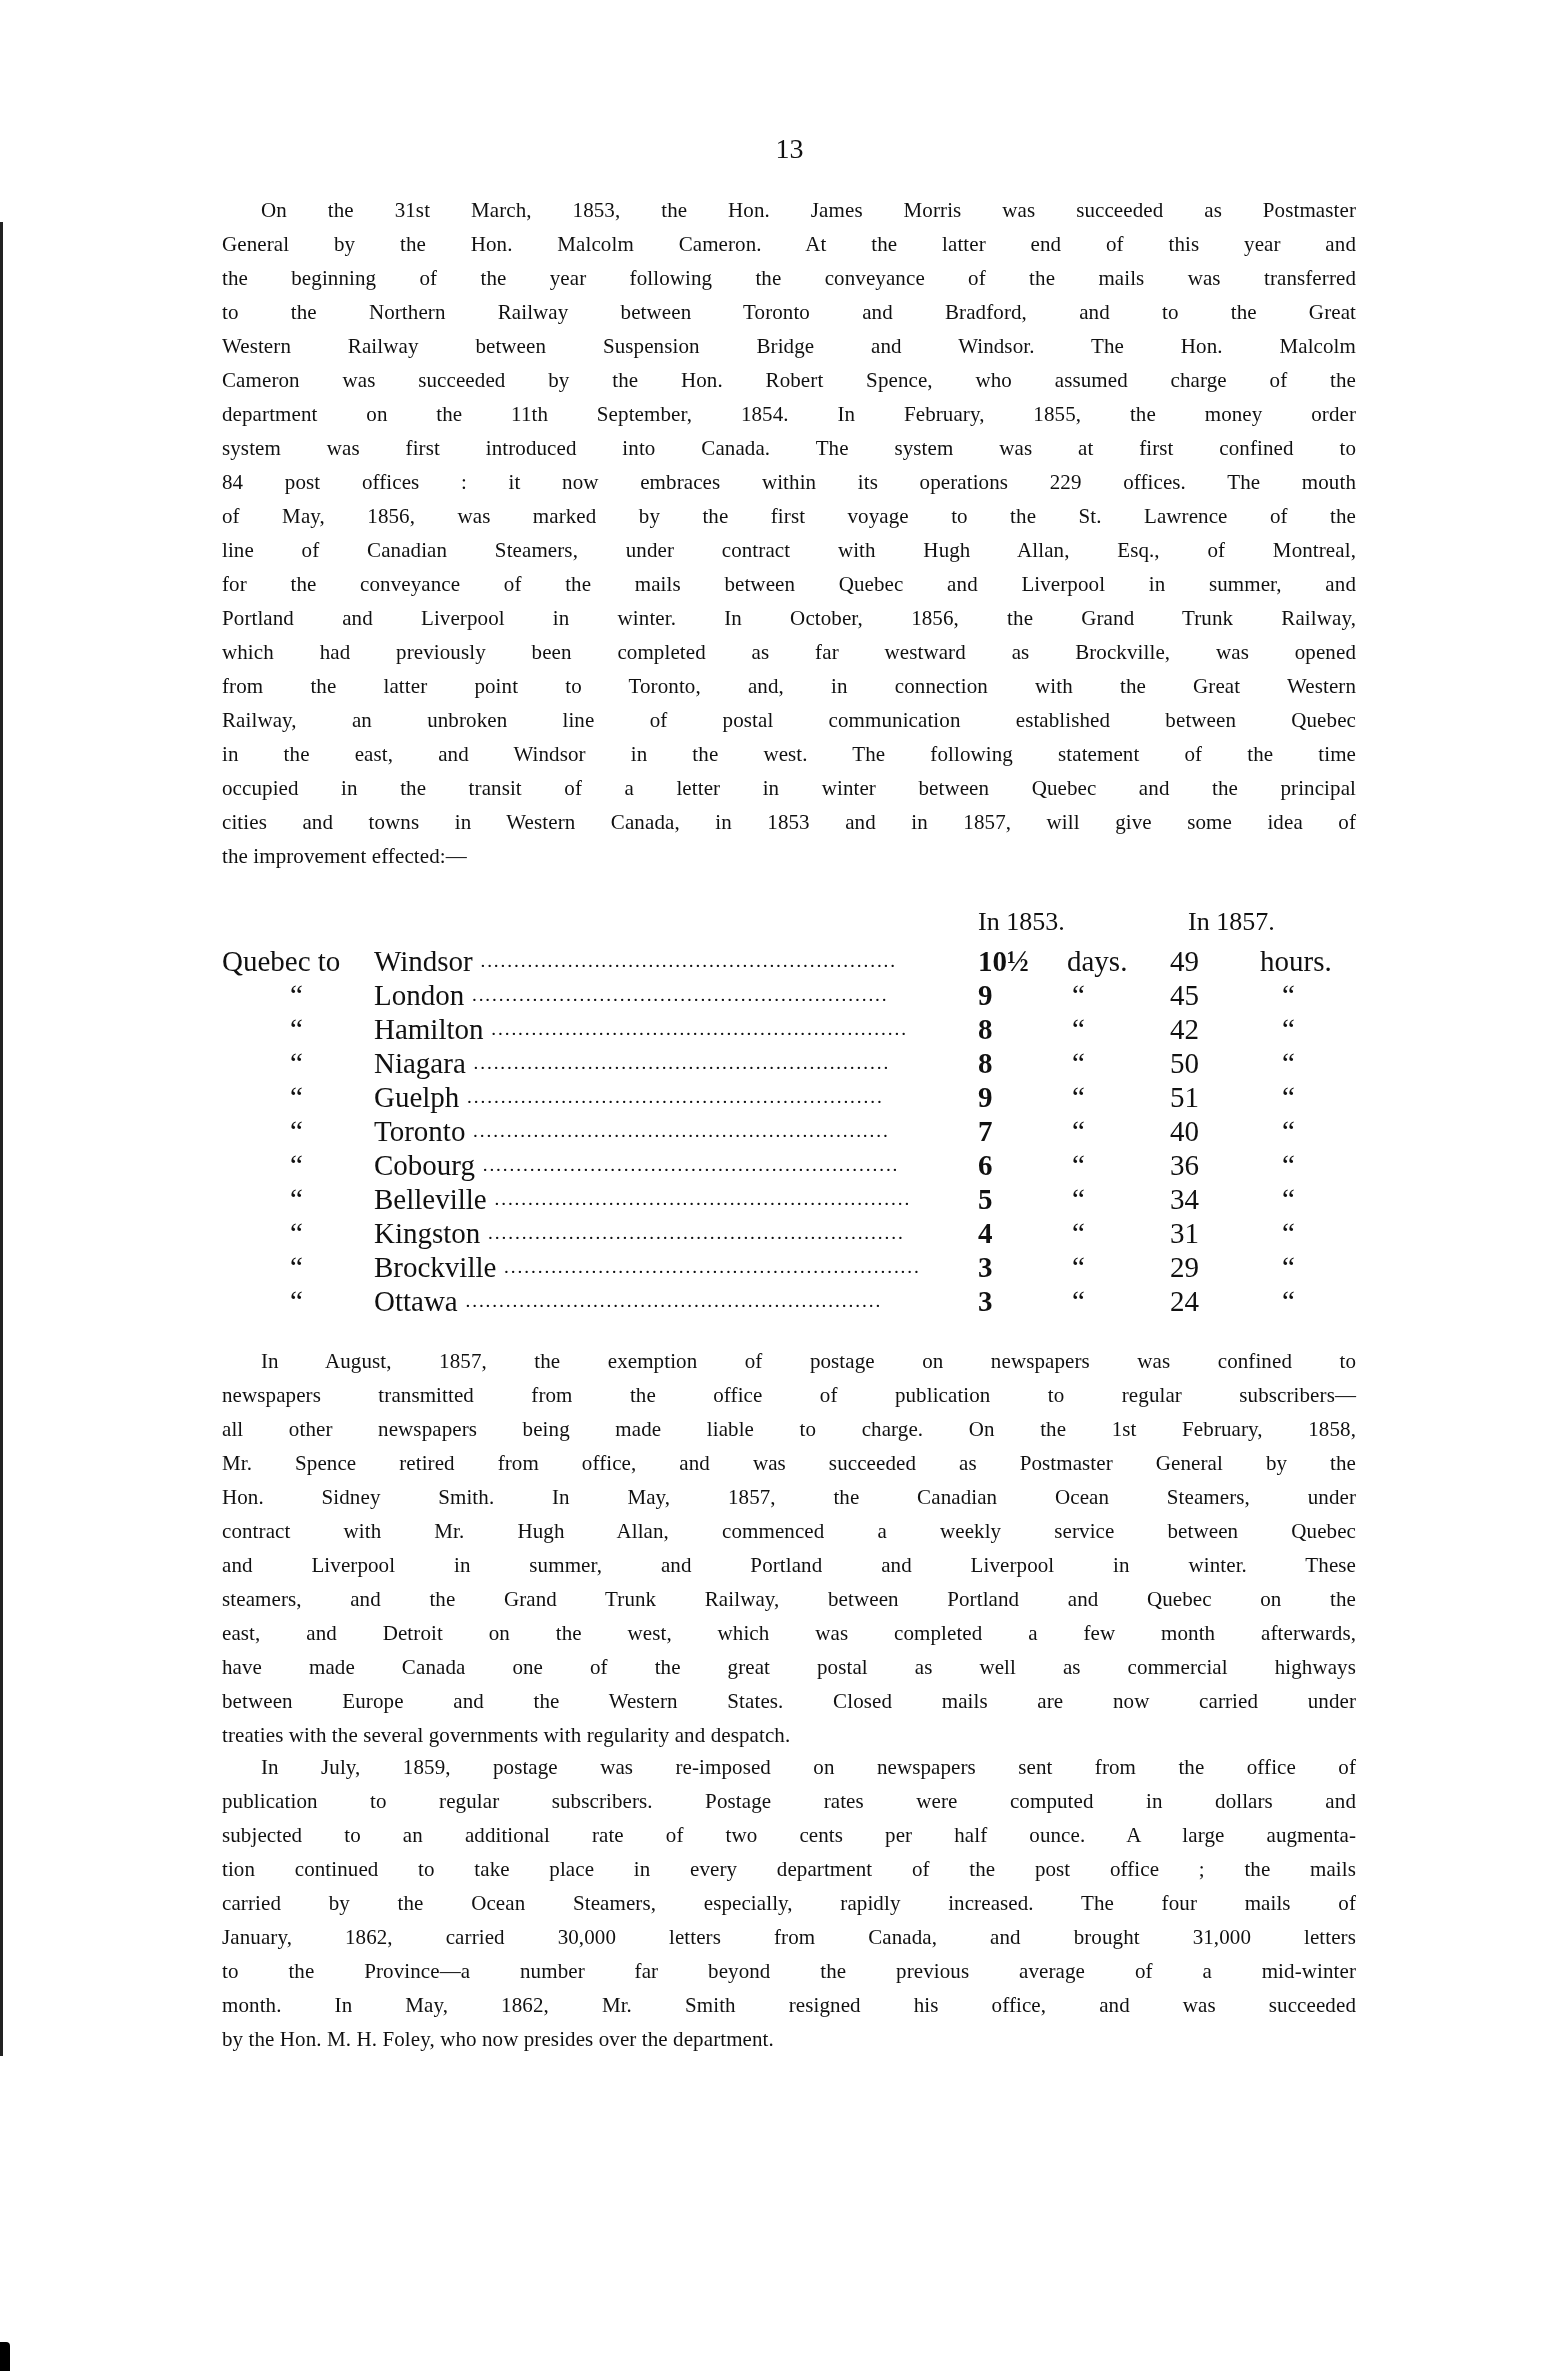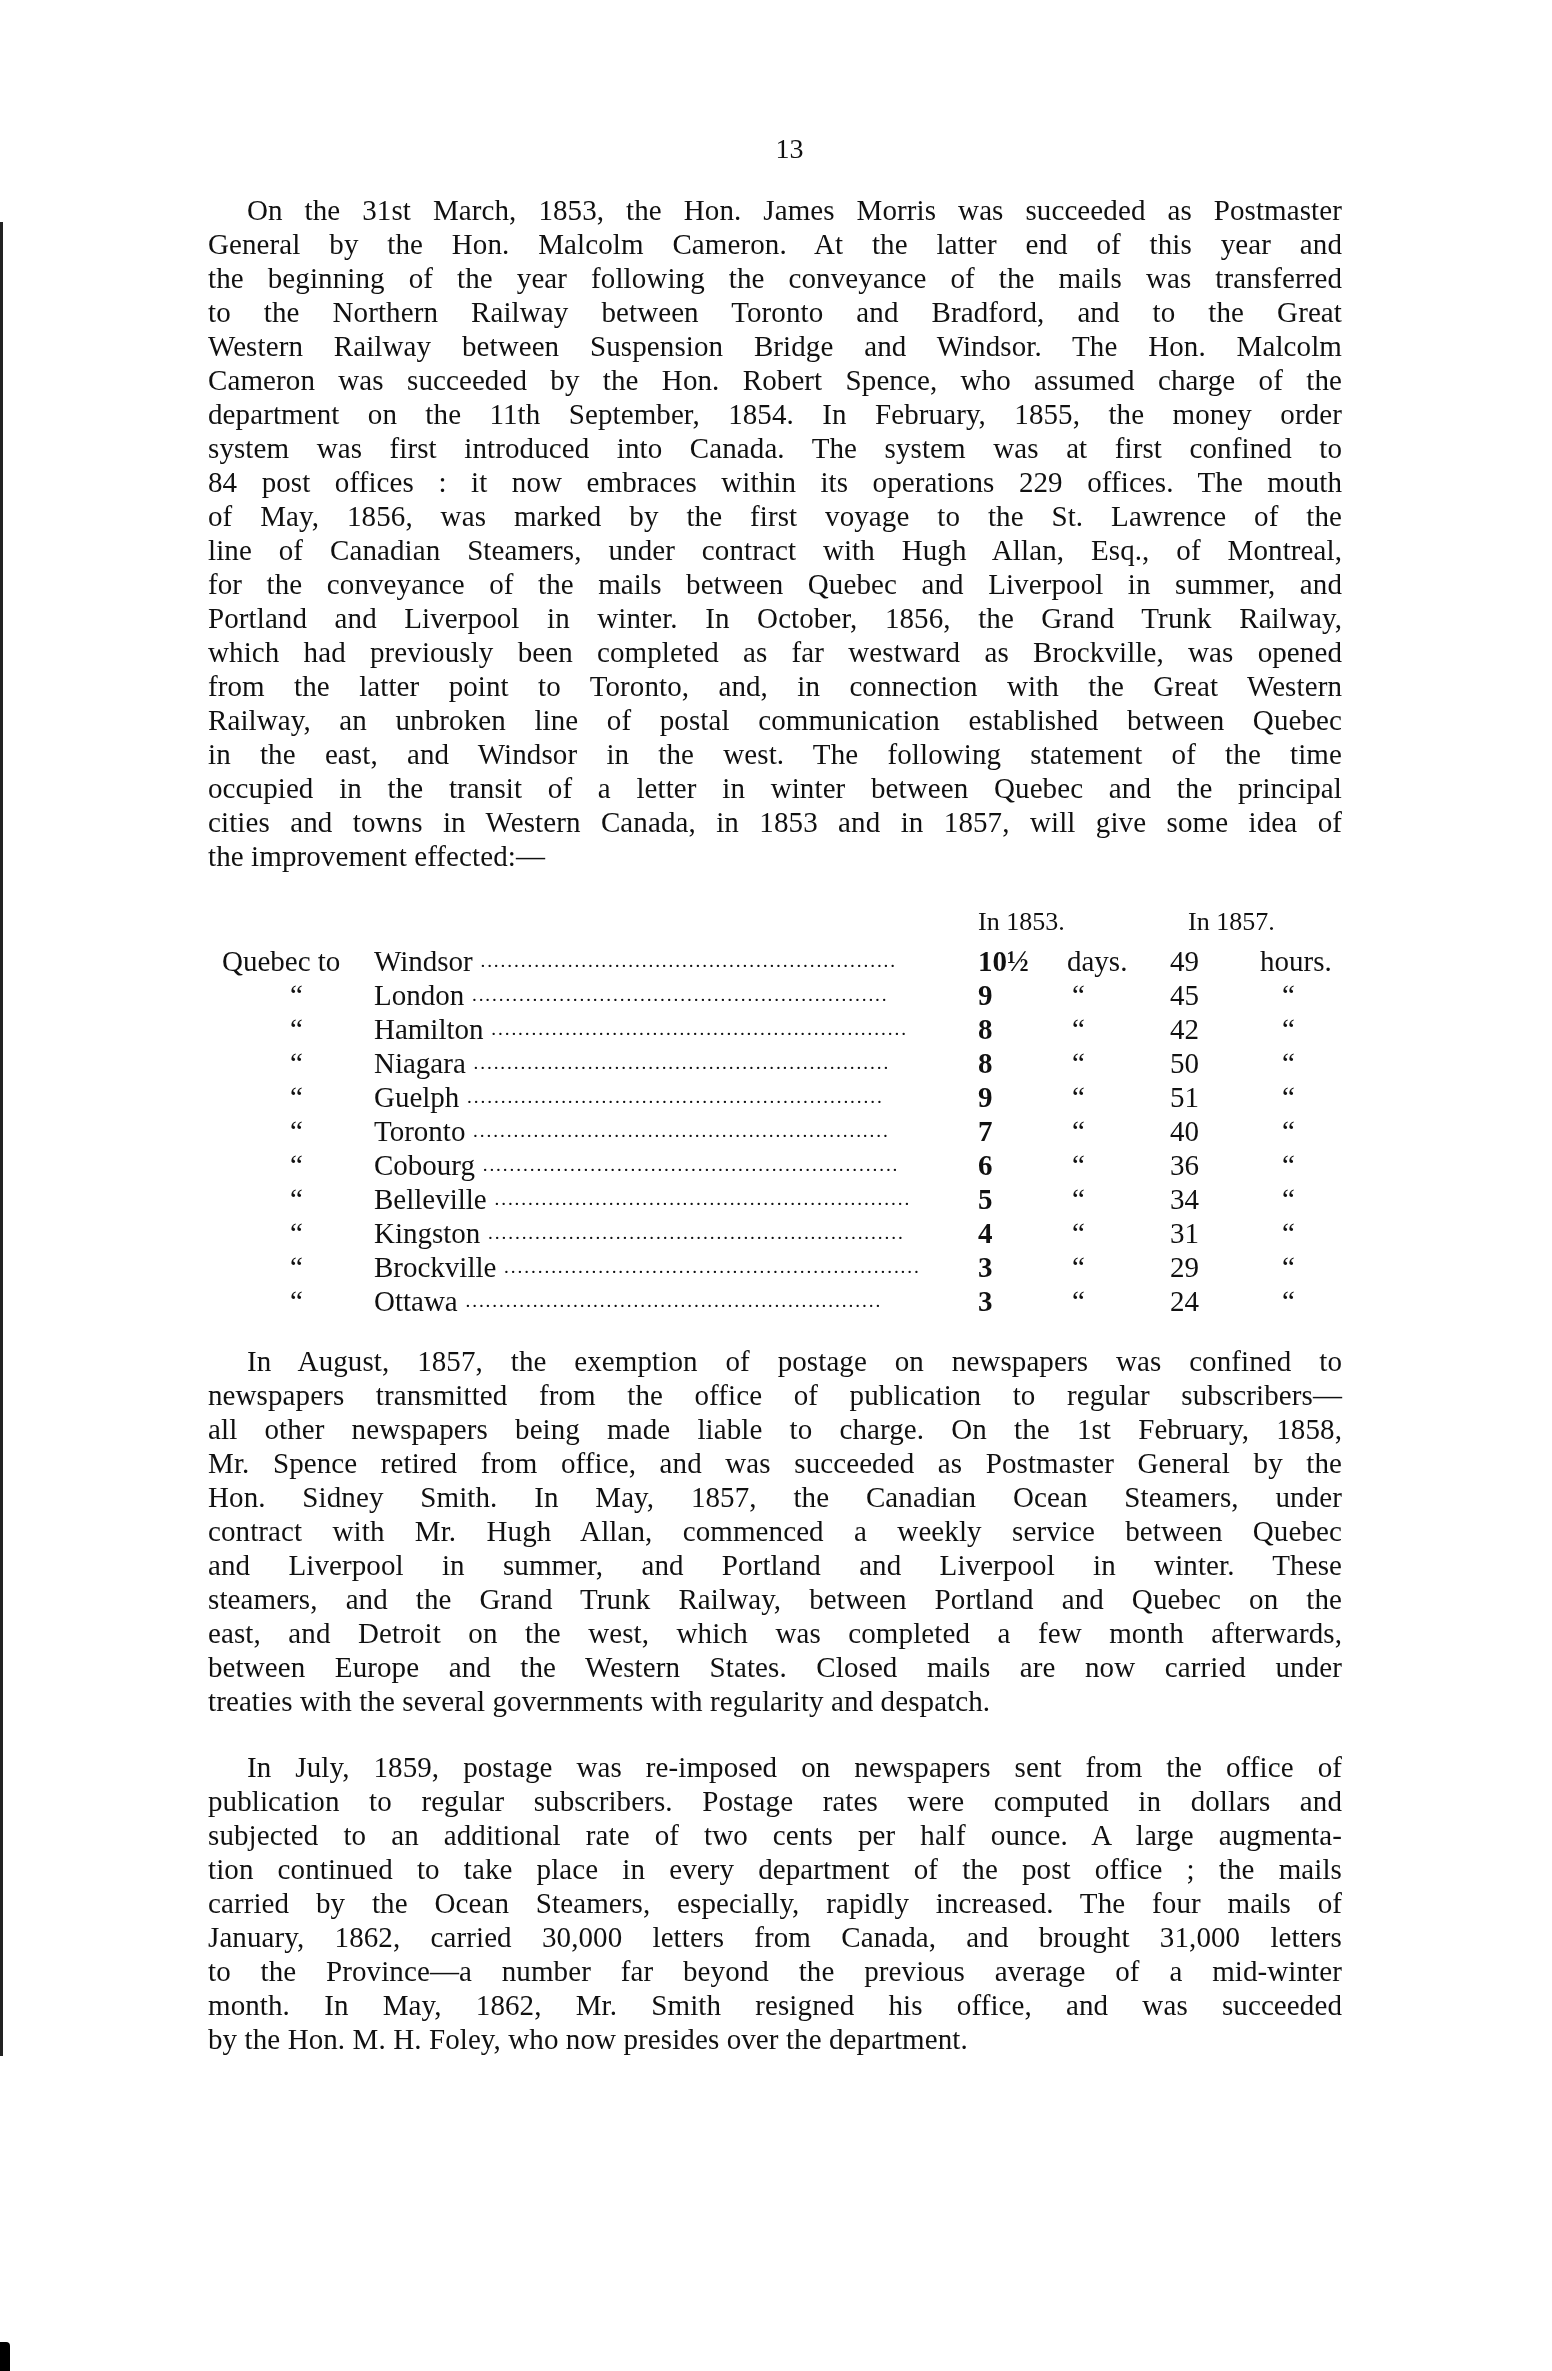--- a/index.html
+++ b/index.html
@@ -1,21 +1,21 @@
 <!DOCTYPE html>
 <html><head>
 <meta charset="utf-8">
 <style>
   html, body { margin: 0; padding: 0; background: #ffffff; }
   body { width: 1553px; height: 2371px; position: relative; overflow: hidden;
          font-family: "Liberation Serif", "DejaVu Serif", serif; color: #111; }
   .left-rule { position: absolute; left: 0; top: 222px; width: 2.9px; height: 1834px; background: #222; }
   .corner-mark { position: absolute; left: 0; bottom: 0; width: 9.7px; height: 29px; background: #000; border-top-right-radius: 3.9px; }
   .page-number { position: absolute; top: 133px; left: 0; width: 1553px; text-align: center; font-size: 28px; padding-left: 13px; }
-  .para { position: absolute; left: 208px; width: 1134px; font-size: 29px; line-height: 34px;
+  .para { position: absolute; left: 222px; width: 1134px; font-size: 21px; line-height: 34px;
           text-align: justify; text-align-last: left; letter-spacing: 0.1px; }
   .para .line { display: block; text-align: justify; text-align-last: justify; white-space: nowrap; }
   .para .line.last { text-align-last: left; }
   .para .line.indent { padding-left: 39px; }
   #para1 { top: 193px; }
   #para2 { top: 1344px; }
   #para3 { top: 1750px; }
   .table { position: absolute; left: 222px; top: 898px; width: 1139px; font-size: 29px; }
   .thead { position: relative; height: 37px; margin-top: 9px; }
   .thead span { position: absolute; top: 0; font-size: 26px; }
@@ -197,20 +197,21 @@
 <div class="para" id="para2">
     <span class="line indent">In August, 1857, the exemption of postage on newspapers was confined to</span>
     <span class="line">newspapers transmitted from the office of publication to regular subscribers—</span>
     <span class="line">all other newspapers being made liable to charge. On the 1st February, 1858,</span>
     <span class="line">Mr. Spence retired from office, and was succeeded as Postmaster General by the</span>
     <span class="line">Hon. Sidney Smith. In May, 1857, the Canadian Ocean Steamers, under</span>
     <span class="line">contract with Mr. Hugh Allan, commenced a weekly service between Quebec</span>
     <span class="line">and Liverpool in summer, and Portland and Liverpool in winter. These</span>
     <span class="line">steamers, and the Grand Trunk Railway, between Portland and Quebec on the</span>
     <span class="line">east, and Detroit on the west, which was completed a few month afterwards,</span>
+    <span class="line">have made Canada one of the great postal as well as commercial highways</span>
     <span class="line">between Europe and the Western States. Closed mails are now carried under</span>
     <span class="line last">treaties with the several governments with regularity and despatch.</span>
   </div>
 <div class="para" id="para3">
     <span class="line indent">In July, 1859, postage was re-imposed on newspapers sent from the office of</span>
     <span class="line">publication to regular subscribers. Postage rates were computed in dollars and</span>
     <span class="line">subjected to an additional rate of two cents per half ounce. A large augmenta-</span>
     <span class="line">tion continued to take place in every department of the post office ; the mails</span>
     <span class="line">carried by the Ocean Steamers, especially, rapidly increased. The four mails of</span>
     <span class="line">January, 1862, carried 30,000 letters from Canada, and brought 31,000 letters</span>

